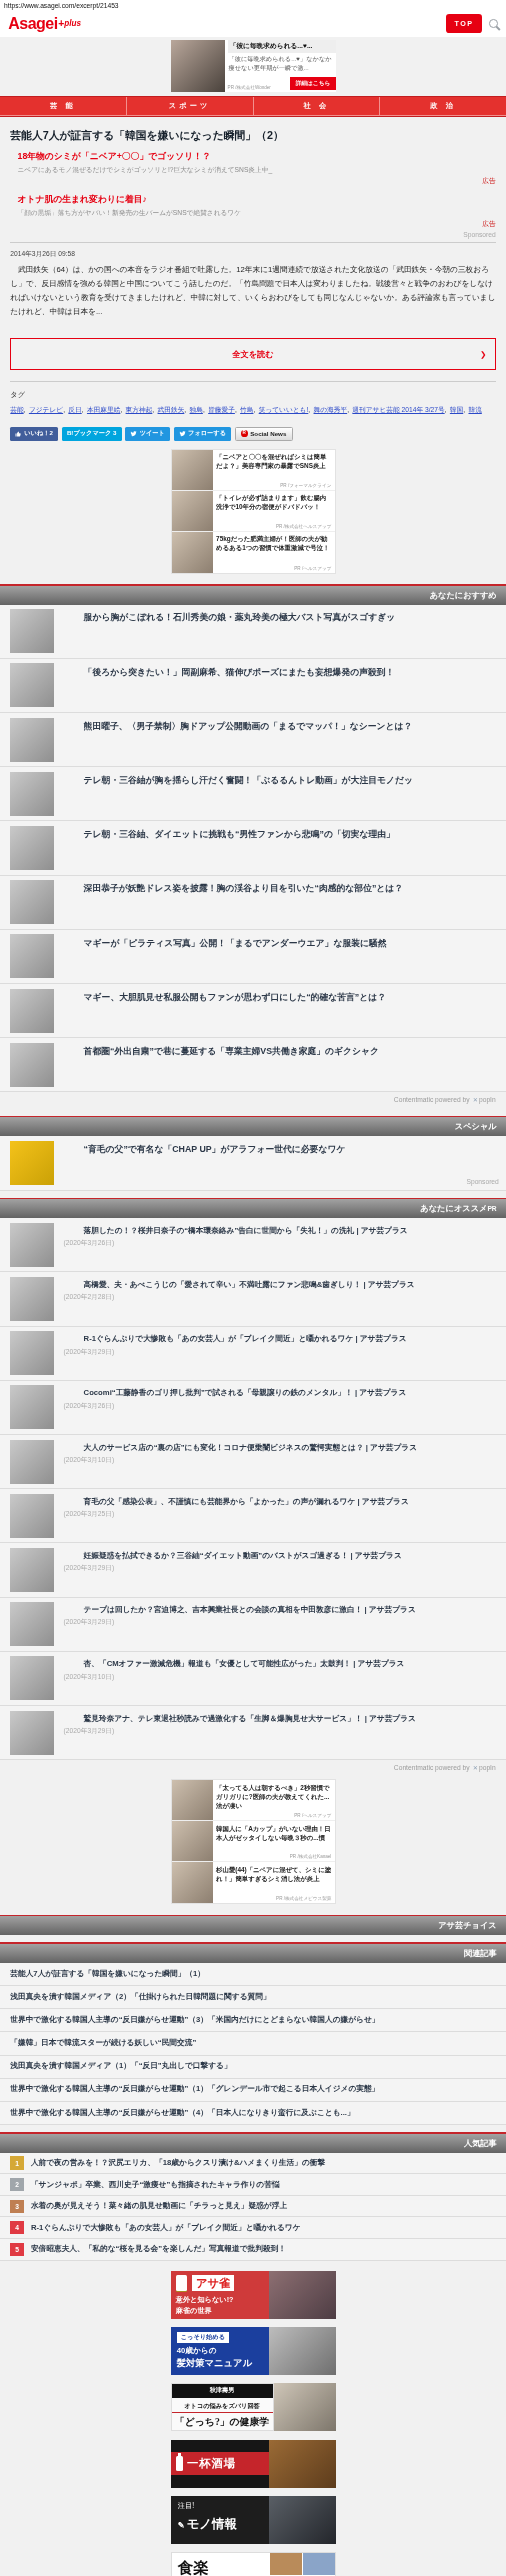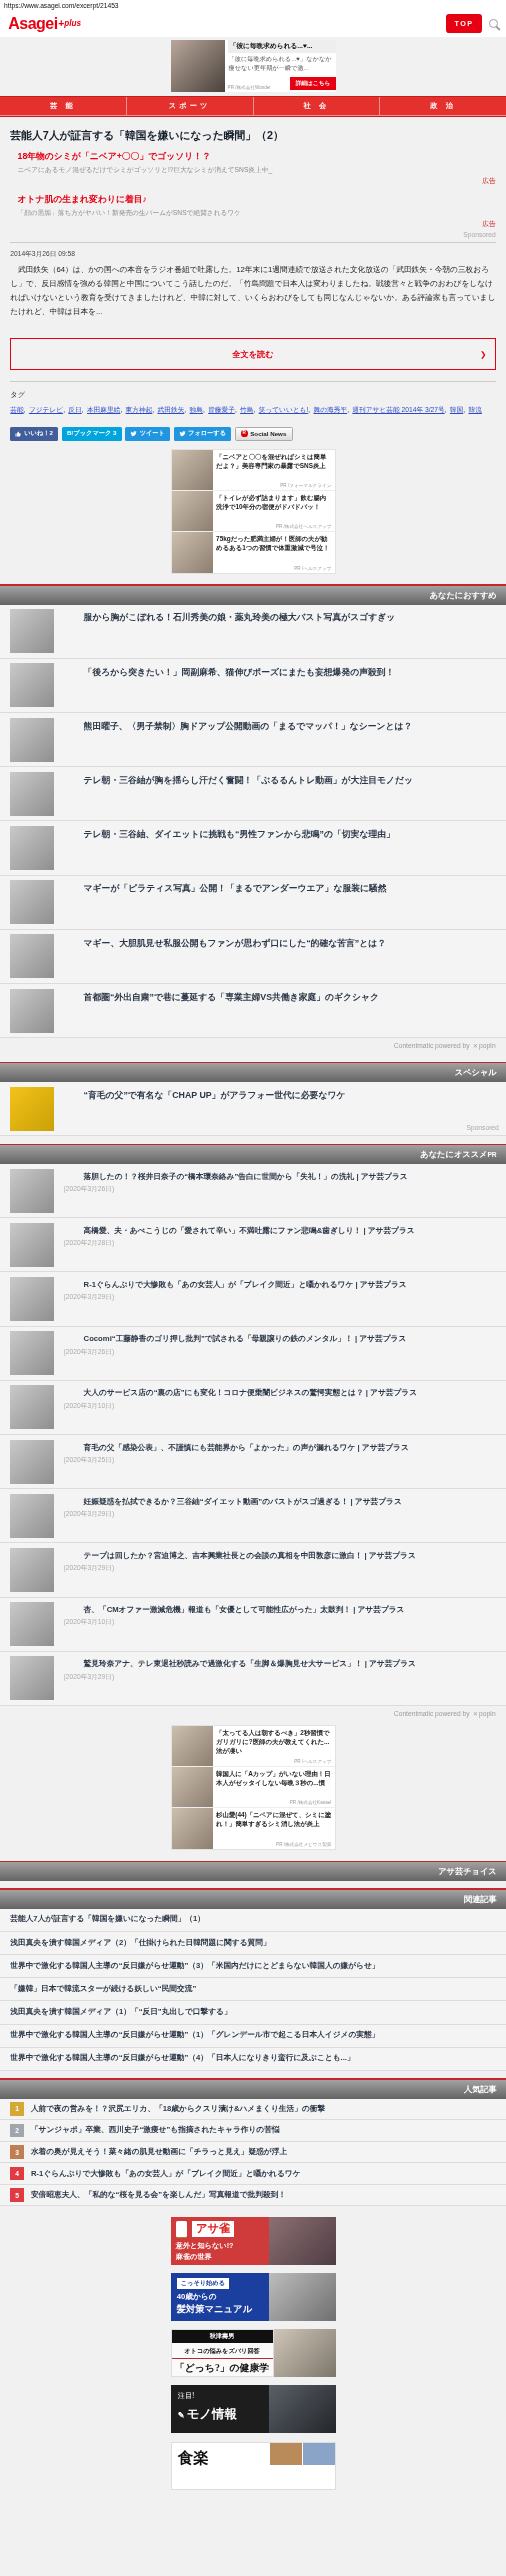--- a/index.html
+++ b/index.html
@@ -292,20 +292,24 @@
   <div class="news-item">
     <div class="thumb-lg"></div>
     <div class="ni-title">テレ朝・三谷紬が胸を揺らし汗だく奮闘！「ぶるるんトレ動画」が大注目モノだッ</div>
   </div>
   <div class="news-item">
     <div class="thumb-lg"></div>
     <div class="ni-title">テレ朝・三谷紬、ダイエットに挑戦も“男性ファンから悲鳴”の「切実な理由」</div>
   </div>
   <div class="news-item">
     <div class="thumb-lg"></div>
+    <div class="ni-title">深田恭子が妖艶ドレス姿を披露！胸の渓谷より目を引いた“肉感的な部位”とは？</div>
+  </div>
+  <div class="news-item">
+    <div class="thumb-lg"></div>
     <div class="ni-title">マギーが「ピラティス写真」公開！「まるでアンダーウエア」な服装に騒然</div>
   </div>
   <div class="news-item">
     <div class="thumb-lg"></div>
     <div class="ni-title">マギー、大胆肌見せ私服公開もファンが思わず口にした“的確な苦言”とは？</div>
   </div>
   <div class="news-item">
     <div class="thumb-lg"></div>
     <div class="ni-title">首都圏“外出自粛”で巷に蔓延する「専業主婦VS共働き家庭」のギクシャク</div>
   </div>
@@ -494,20 +498,29 @@
     <div class="bn-photo" style="background:linear-gradient(135deg,#bdbdbd,#6f6f6f);"></div>
   </a>
   <a class="banner">
     <div class="bn-docchi-left">
       <div class="bn-docchi-name">秋津壽男</div>
       <span class="bn-docchi-t1">オトコの悩みをズバリ回答</span>
       <div class="bn-docchi-t2">「どっち?」の健康学</div>
     </div>
     <div class="bn-photo" style="background:linear-gradient(135deg,#cfc6b8,#7d766b);"></div>
   </a>
+  <a class="banner bn-ippai">
+    <div class="bn-ippai-left">
+      <div class="bn-ippai-band">
+        <span class="bn-bottle"></span>
+        <span class="bn-ippai-t">一杯酒場</span>
+      </div>
+    </div>
+    <div class="bn-photo" style="background:linear-gradient(135deg,#9a6a35,#5d3c1c);"></div>
+  </a>
   <a class="banner">
     <div class="bn-mono-left">
       <div class="bn-mono-t1">注目!</div>
       <div class="bn-mono-t2"><span class="pen-icon">✎</span><span>モノ情報</span></div>
     </div>
     <div class="bn-photo" style="background:linear-gradient(135deg,#5a5f66,#23262b);"></div>
   </a>
   <a class="banner bn-syoku">
     <div class="bn-syoku-left">
       <span class="bn-syoku-t1">食楽</span>

